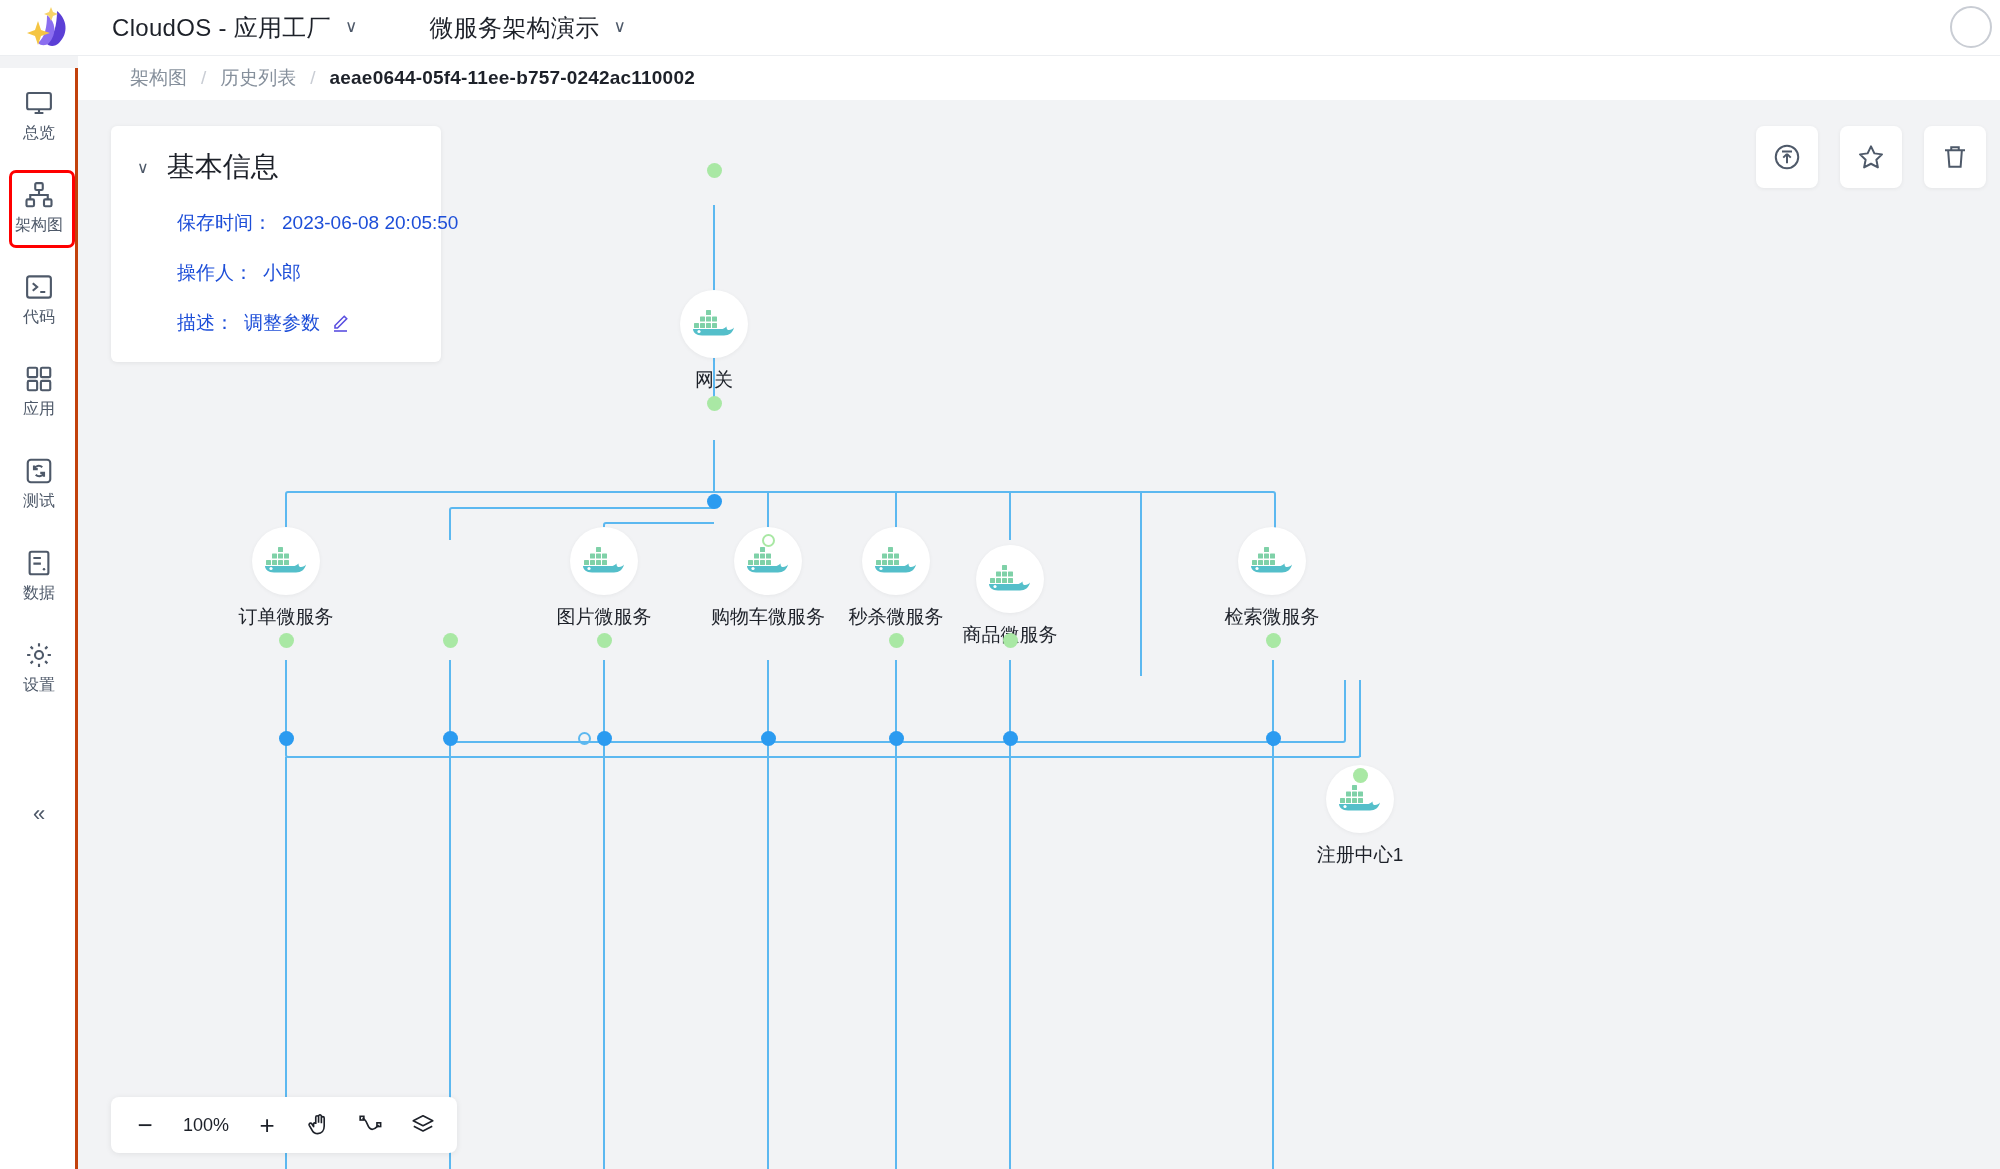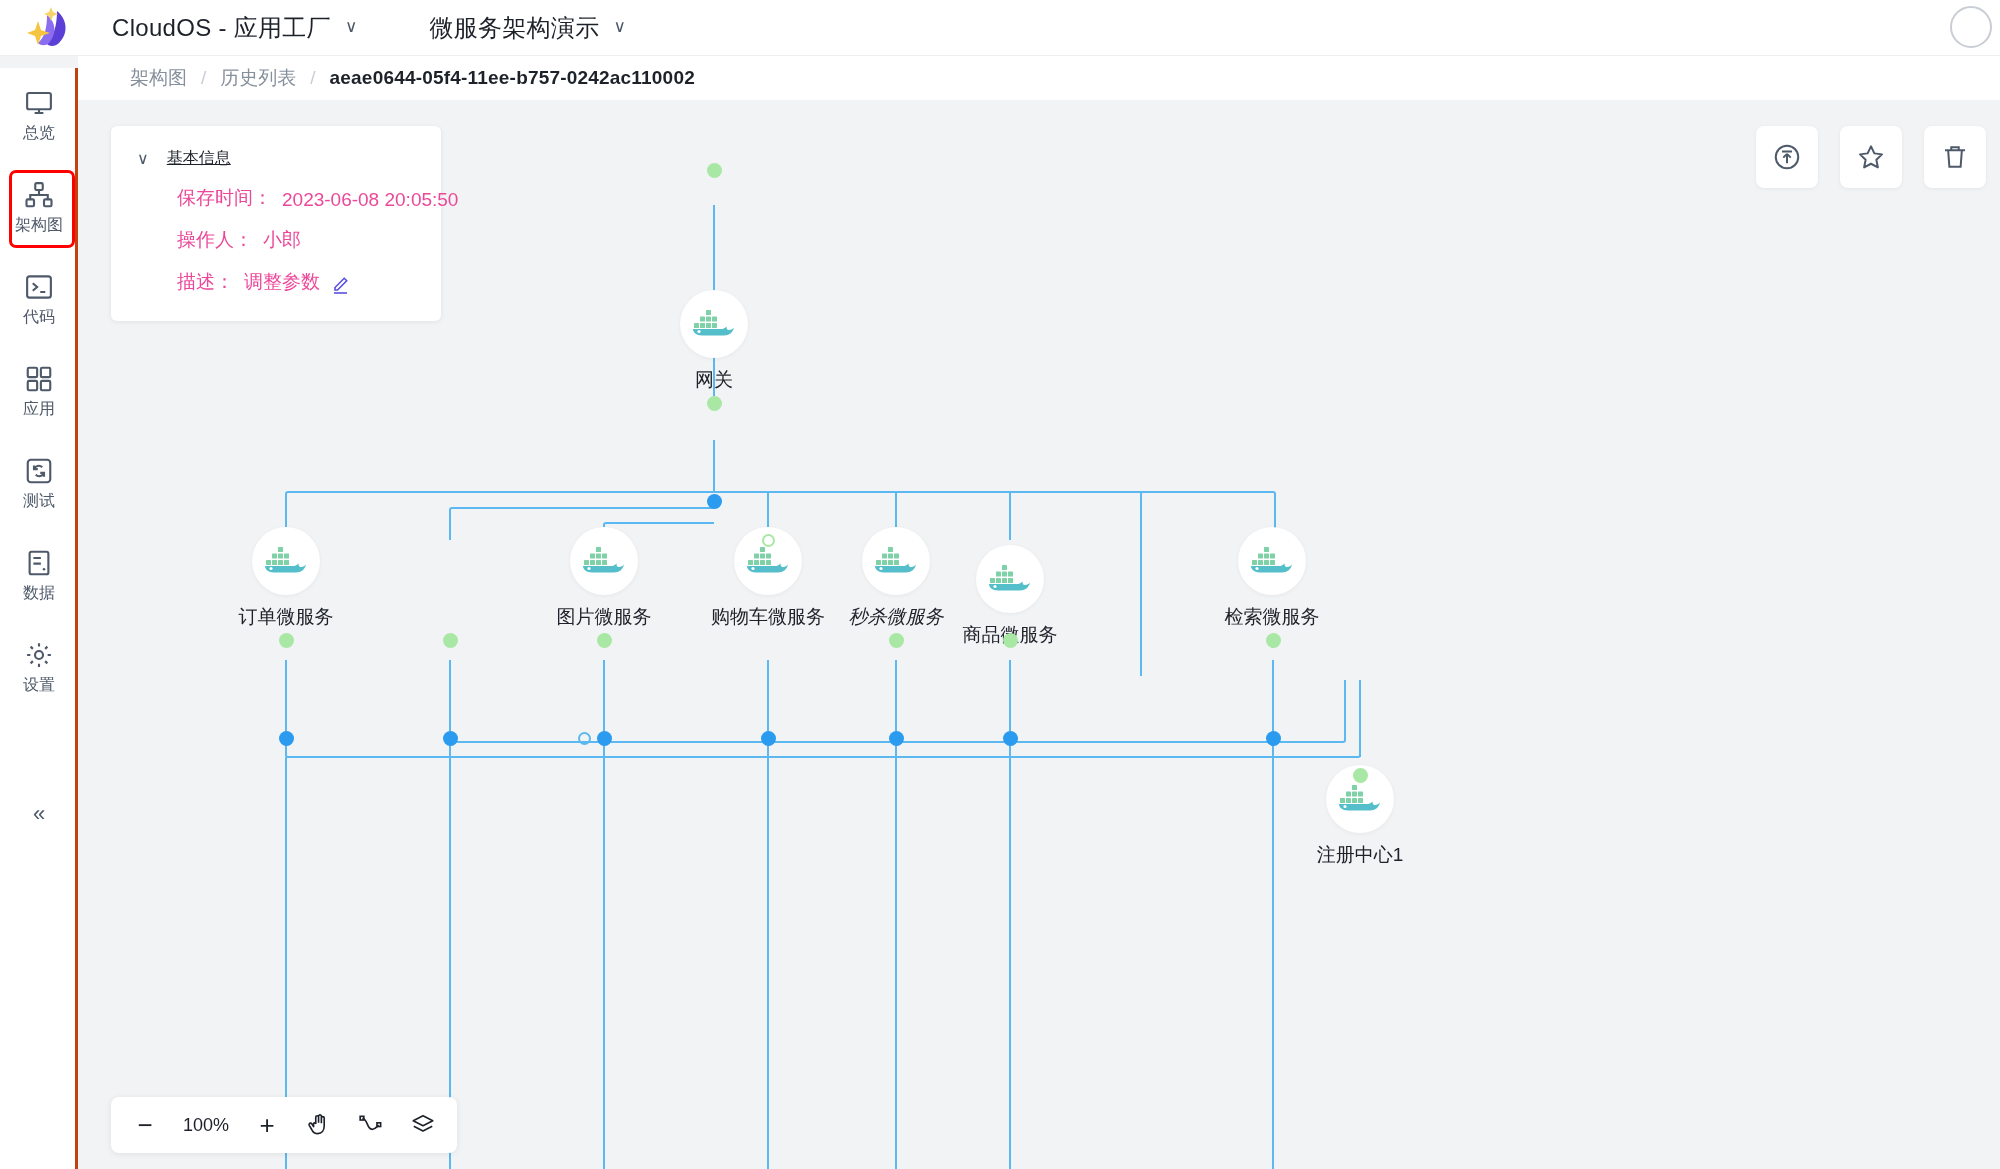--- a/index.html
+++ b/index.html
@@ -77,23 +77,23 @@
   #edges { position: absolute; left: 0; top: 0; width: 1922px; height: 1069px; }
 
   
   #info-card {
     position: absolute; left: 33px; top: 26px; width: 330px;
     background: #fff; border-radius: 6px; padding: 22px 26px 26px 26px;
     box-shadow: 0 1px 5px rgba(0,0,0,.07); z-index: 12;
   }
   .card-head { display: flex; align-items: center; gap: 18px; cursor: pointer; }
   .card-head .caret { font-size: 16px; color: #4e5969; }
-  .card-title { font-size: 16px; color: #1d2129; text-decoration: underline; }
-  .card-row { margin-top: 16px; padding-left: 40px; font-size: 19px; color: #ec4899;
-              display: flex; align-items: flex-end; gap: 10px; white-space: nowrap; }
+  .card-title { font-size: 28px; color: #1d2129; }
+  .card-row { margin-top: 24px; padding-left: 40px; font-size: 19px; color: #1d4ed8;
+              display: flex; align-items: center; gap: 10px; white-space: nowrap; }
   .edit-ico { cursor: pointer; display: inline-flex; }
 
   
   #actions { position: absolute; right: 14px; top: 26px; display: flex; gap: 22px; z-index: 12; }
   .act-btn {
     width: 62px; height: 62px; background: #fff; border-radius: 8px;
     display: flex; align-items: center; justify-content: center; cursor: pointer;
     box-shadow: 0 1px 4px rgba(0,0,0,.06); color: #4e5969;
   }
 
@@ -343,21 +343,21 @@
           </g>
         <path d="M1 23h28c1 0 3 .3 5.5-2.5 0 4 2.5 3.5 2.5 3.5 2 0 4-1 5-2.5-1 5-5 8-10 8H10C4 29.5 1 26 1 23z" fill="#54bfca"></path>
           <circle cx="7" cy="25.5" r="1.6" fill="#fff"></circle>
       </svg>
     </div>
     <div class="node-label">购物车微服务</div>
   </div>
   <div class="port port-hollow" style="left:684px; top:434px;"></div>
   <div class="port port-out" style="left:683px; top:631px;"></div>
 
-  <div class="node" style="left:743px; top:427px;font-style:italic;">
+  <div class="node" style="left:743px; top:427px;">
     <div class="node-circle">
       <svg width="44" height="36" viewBox="0 0 44 36">
         <g fill="#7fd1a8">
             <rect x="14" y="4" width="5" height="5" rx=".6"></rect>
             <rect x="8" y="10.5" width="5" height="5" rx=".6"></rect>
             <rect x="14" y="10.5" width="5" height="5" rx=".6"></rect>
             <rect x="20" y="10.5" width="5" height="5" rx=".6"></rect>
             <rect x="2" y="17" width="5" height="5" rx=".6"></rect>
             <rect x="8" y="17" width="5" height="5" rx=".6"></rect>
             <rect x="14" y="17" width="5" height="5" rx=".6"></rect>

